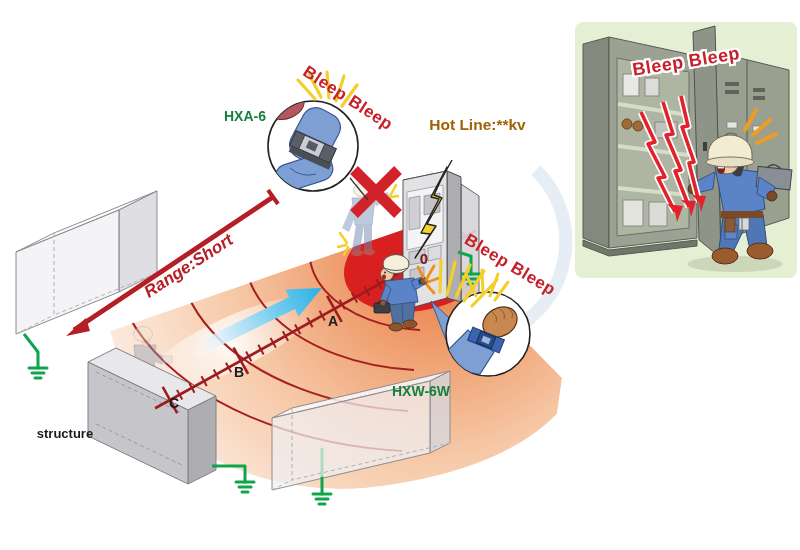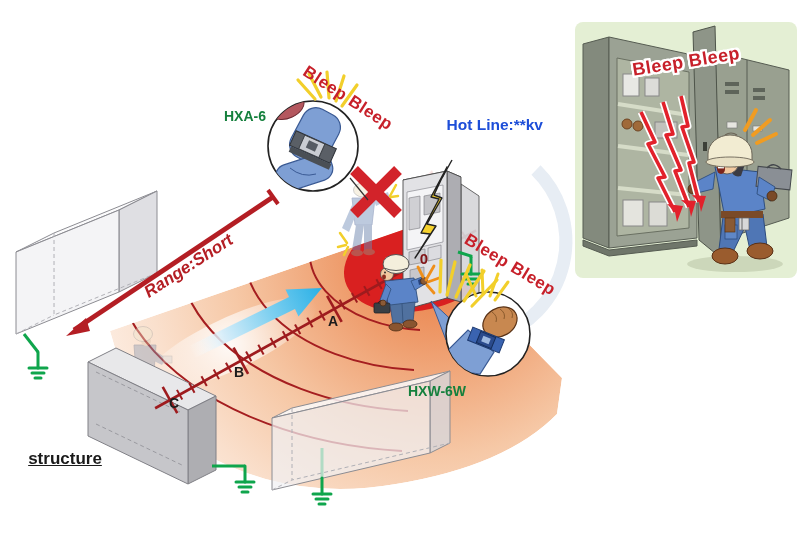--- a/index.html
+++ b/index.html
@@ -1,27 +1,27 @@
 <!DOCTYPE html>
 <html><head>
 <meta charset="utf-8">
 <style>
   html,body{margin:0;padding:0;background:#fff;}
   .canvas{position:relative;width:800px;height:550px;background:#ffffff;overflow:hidden;
           font-family:"Liberation Sans",sans-serif;}
   .canvas svg{position:absolute;left:0;top:0;}
   .lbl{position:absolute;white-space:nowrap;color:#15803d;font-weight:600;}
   .lbl-device{font-size:14px;}
-  .hotline{position:absolute;left:368px;top:116px;width:175px;text-align:right;
-           font-size:15.5px;font-weight:700;color:#1d4ed8;line-height:1.18;}
+  .hotline{position:absolute;left:390px;top:116px;width:175px;text-align:center;
+           font-size:15.5px;font-weight:700;color:#a16207;line-height:1.18;}
   .range-label{position:absolute;left:146px;top:284px;transform:rotate(-33deg);
                transform-origin:left center;font-size:17px;font-weight:700;font-style:italic;
                color:#b41e24;}
-  .structure-label{position:absolute;left:4px;top:449px;width:122px;text-align:center;
-                   font-size:17px;font-weight:600;color:#1a1a1a;line-height:1.12;text-decoration:underline;}
+  .structure-label{position:absolute;left:4px;top:427px;width:122px;text-align:center;
+                   font-size:13px;font-weight:600;color:#1a1a1a;line-height:1.12;}
   .scale-label{position:absolute;font-weight:700;font-size:14px;color:#1c1c1c;
                transform:translate(-50%,-50%);}
   .scale-label.origin{color:#801316;font-size:15px;}
   .bleep{position:absolute;font-size:17px;font-weight:800;color:#c7202a;
          transform-origin:left top;letter-spacing:0.5px;}
   .bleep-top{left:310px;top:62px;transform:rotate(33deg);}
   .bleep-right{left:471px;top:230px;transform:rotate(31deg);}
   .inset{position:absolute;left:575px;top:22px;width:222px;height:256px;
          background:#e4efd4;border-radius:8px;overflow:hidden;}
   .inset svg{position:absolute;left:0;top:0;}
@@ -286,21 +286,21 @@
     <g stroke="#f2cf2b" stroke-width="3.2" stroke-linecap="round">
       <line x1="447" y1="295" x2="455" y2="262"></line>
         <line x1="456" y1="297" x2="470" y2="265"></line>
       <line x1="464" y1="301" x2="484" y2="271"></line>
         <line x1="472" y1="306" x2="497" y2="280"></line>
       <line x1="440" y1="292" x2="441" y2="260"></line>
     </g>
   </svg>
 
   <span class="lbl lbl-device" style="left:224px;top:108px;position:absolute;">HXA-6</span>
-  <span class="lbl lbl-device" style="left:408px;top:383px;position:absolute;">HXW-6W</span>
+  <span class="lbl lbl-device" style="left:392px;top:383px;position:absolute;">HXW-6W</span>
 
   <div class="hotline">
     <div>Hot Line:**kv</div>
   </div>
 
   <span class="range-label">Range:Short</span>
 
   <div class="structure-label">
     <div>structure</div>
   </div>

